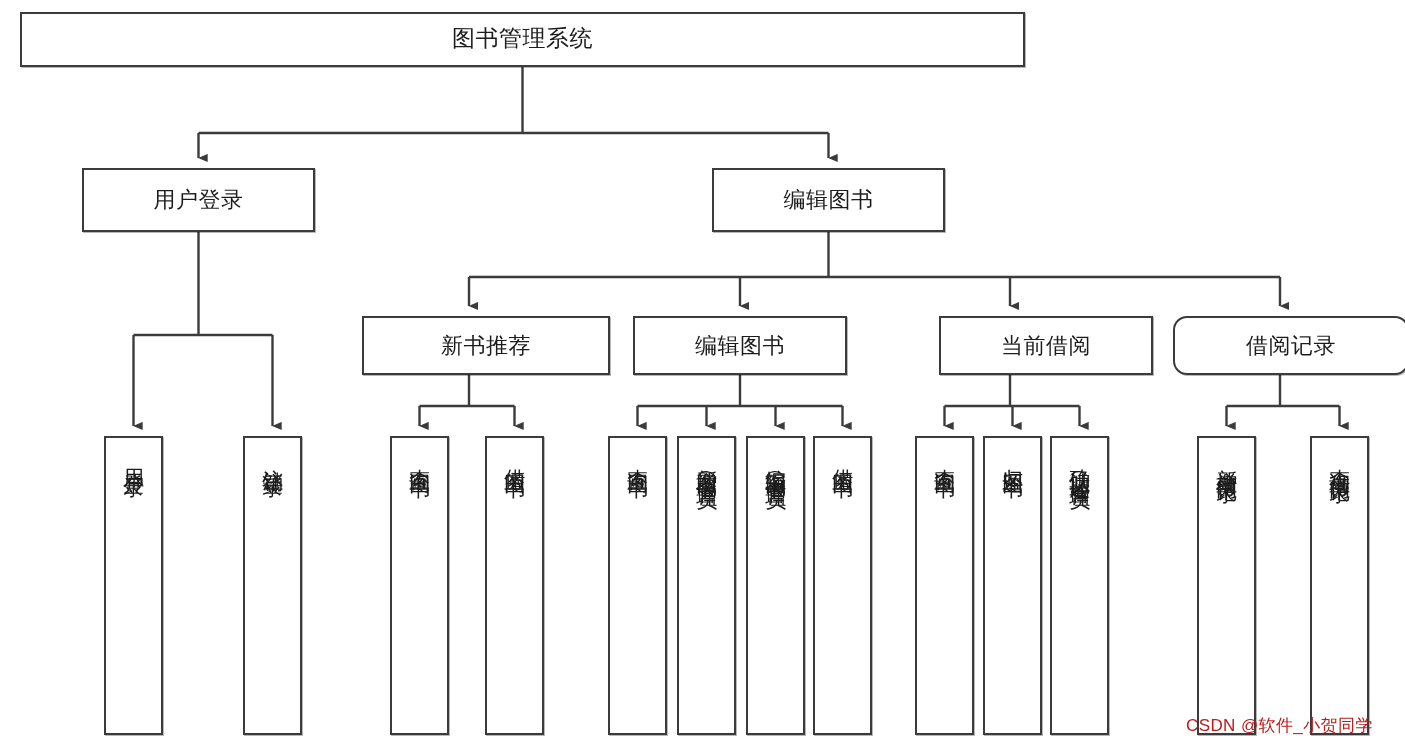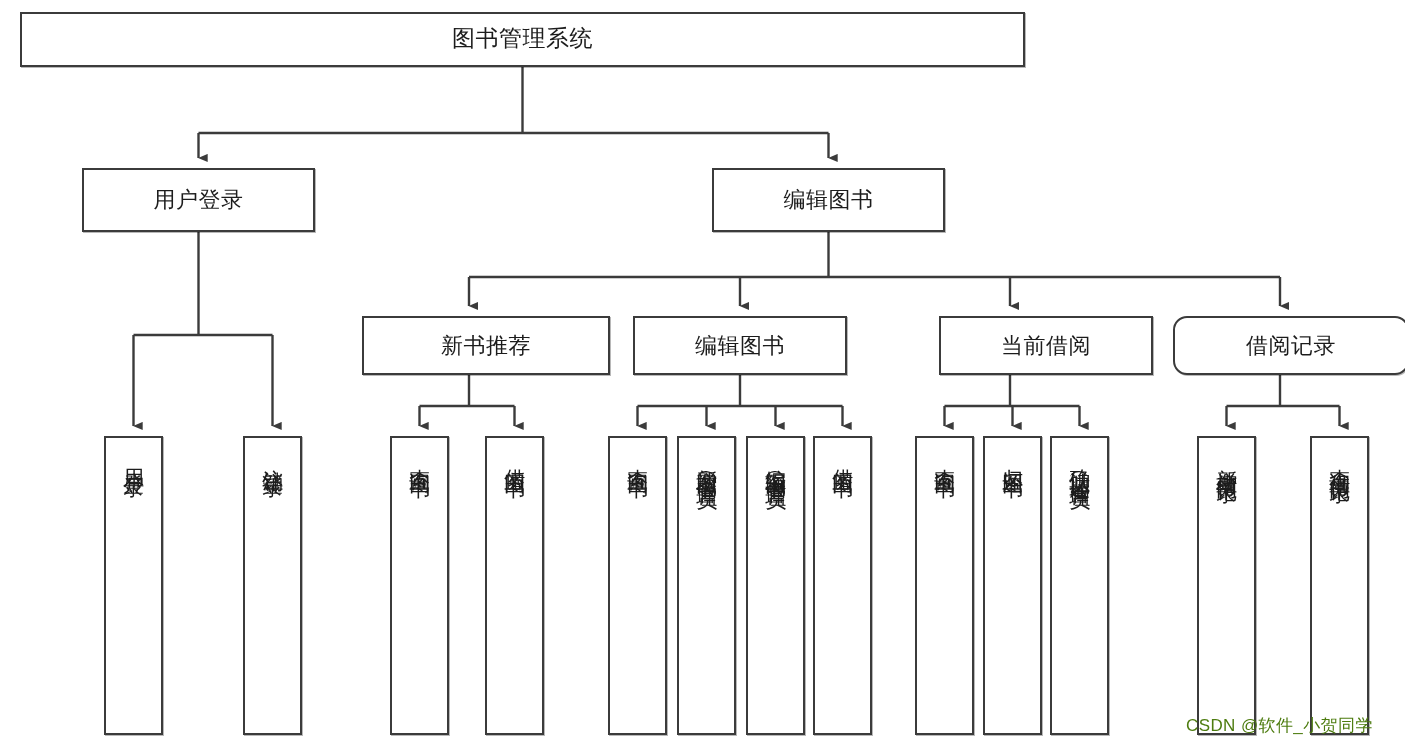--- a/index.html
+++ b/index.html
@@ -61,21 +61,21 @@
     letter-spacing: 3px;
     white-space: normal;
     max-height: 268px;
   }
   .node-box.root .node-label { font-size: 23px; }
   .watermark {
     position: absolute;
     left: 1186px;
     top: 714px;
     font-size: 17px;
-    color: #4d7c0f;
+    color: #b91c1c;
     white-space: nowrap;
     letter-spacing: 0.4px;
     pointer-events: none;
   }
 </style>
 </head>
 <body>
 
 <div id="diagram-root">
 

